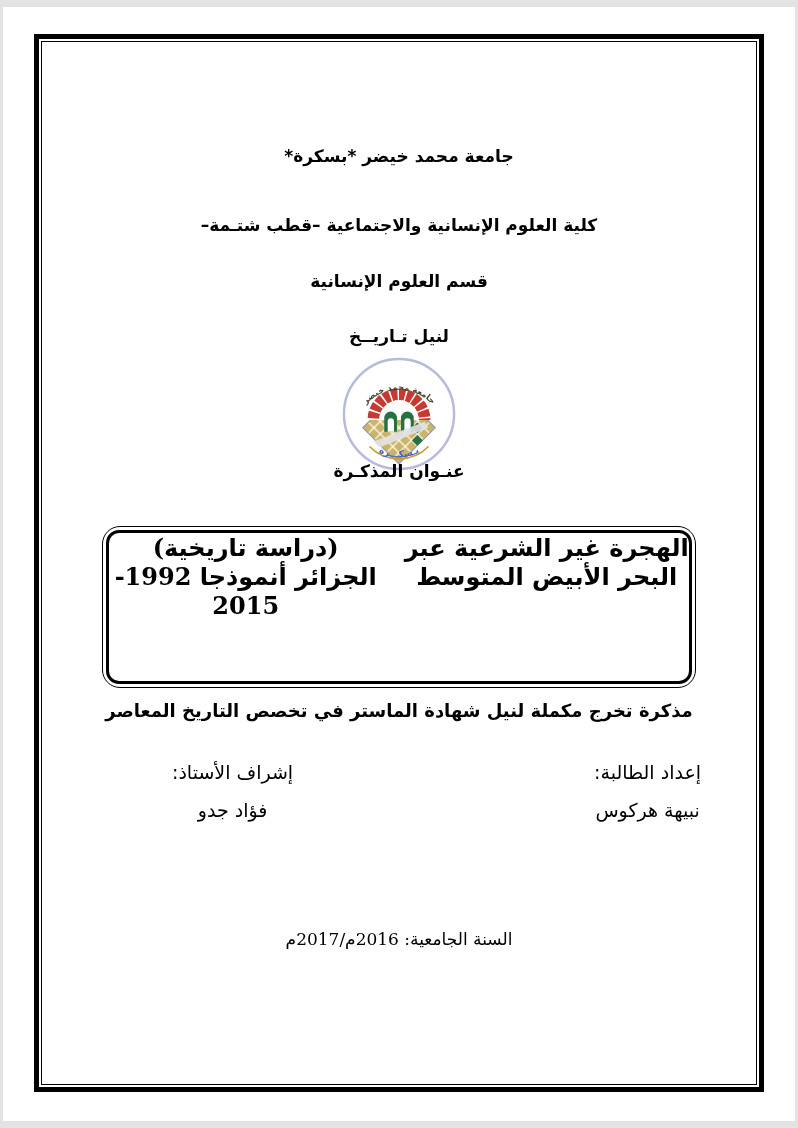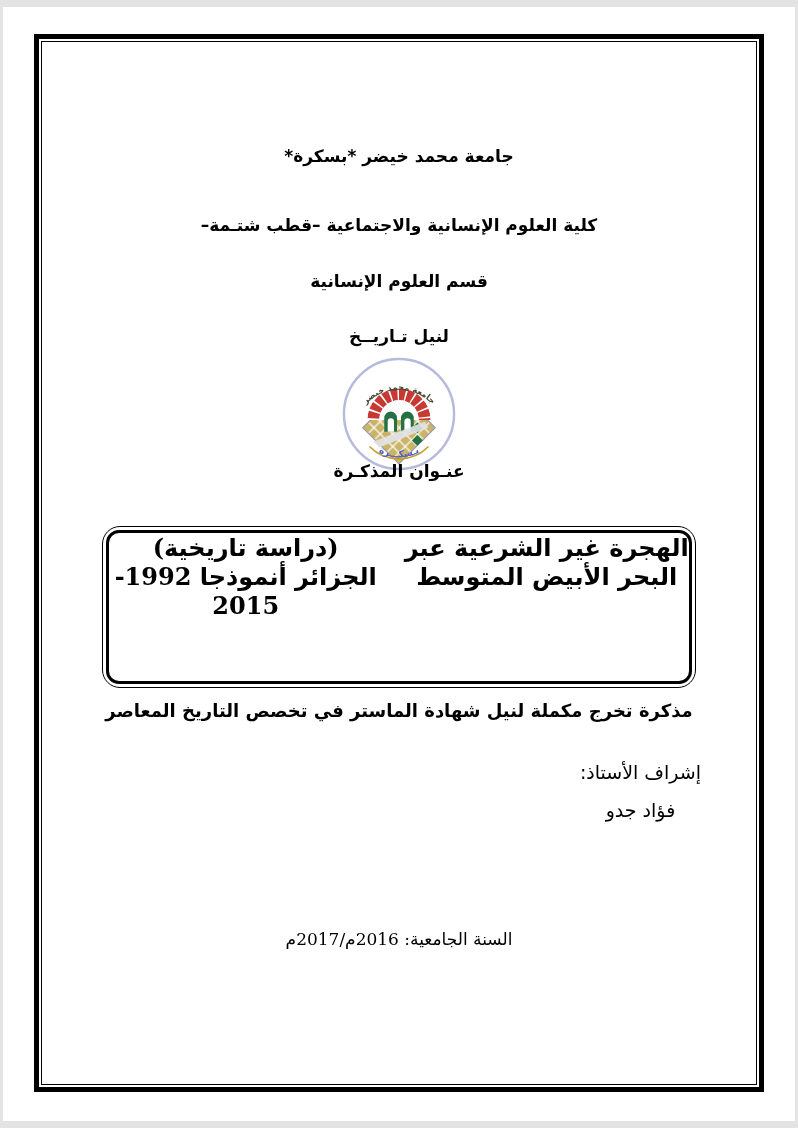--- a/index.html
+++ b/index.html
@@ -156,20 +156,24 @@
           <div class="title-box-inner">
             <div class="thesis-line">الهجرة غير الشرعية عبر البحر الأبيض المتوسط</div>
             <div class="thesis-line">(دراسة تاريخية)  الجزائر أنموذجا 1992-2015</div>
           </div>
         </div>
 
         <div class="line l-degree">مذكرة تخرج مكملة لنيل شهادة الماستر في تخصص التاريخ المعاصر</div>
 
         <div class="credits">
           <div class="credit-col">
+            <div>إعداد الطالبة:</div>
+            <div>نبيهة هركوس</div>
+          </div>
+          <div class="credit-col">
             <div>إشراف الأستاذ:</div>
             <div>فؤاد جدو</div>
           </div>
         </div>
 
         <div class="line l-year">السنة الجامعية: 2016م/2017م</div>
 
       </div>
     </div>
   </div>

